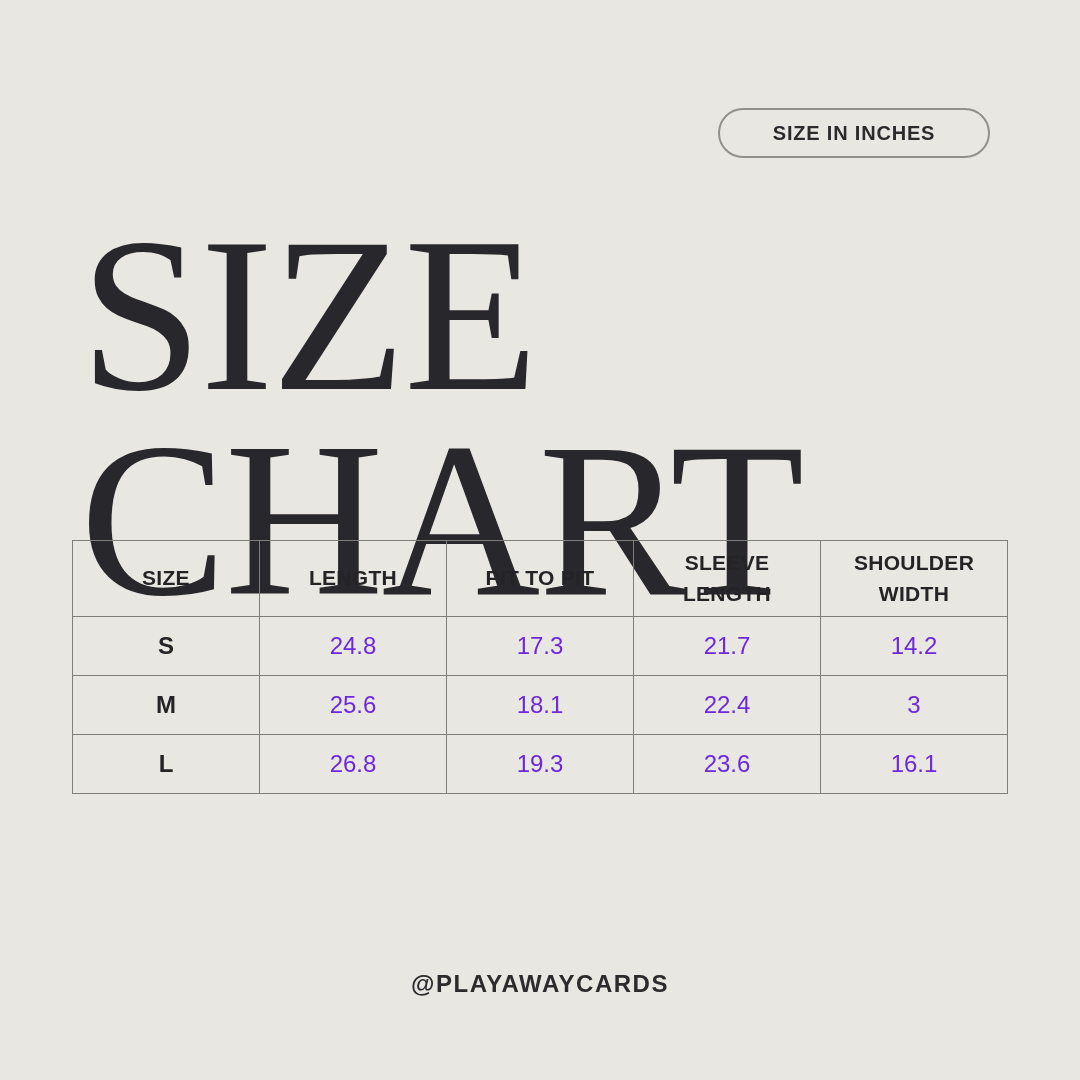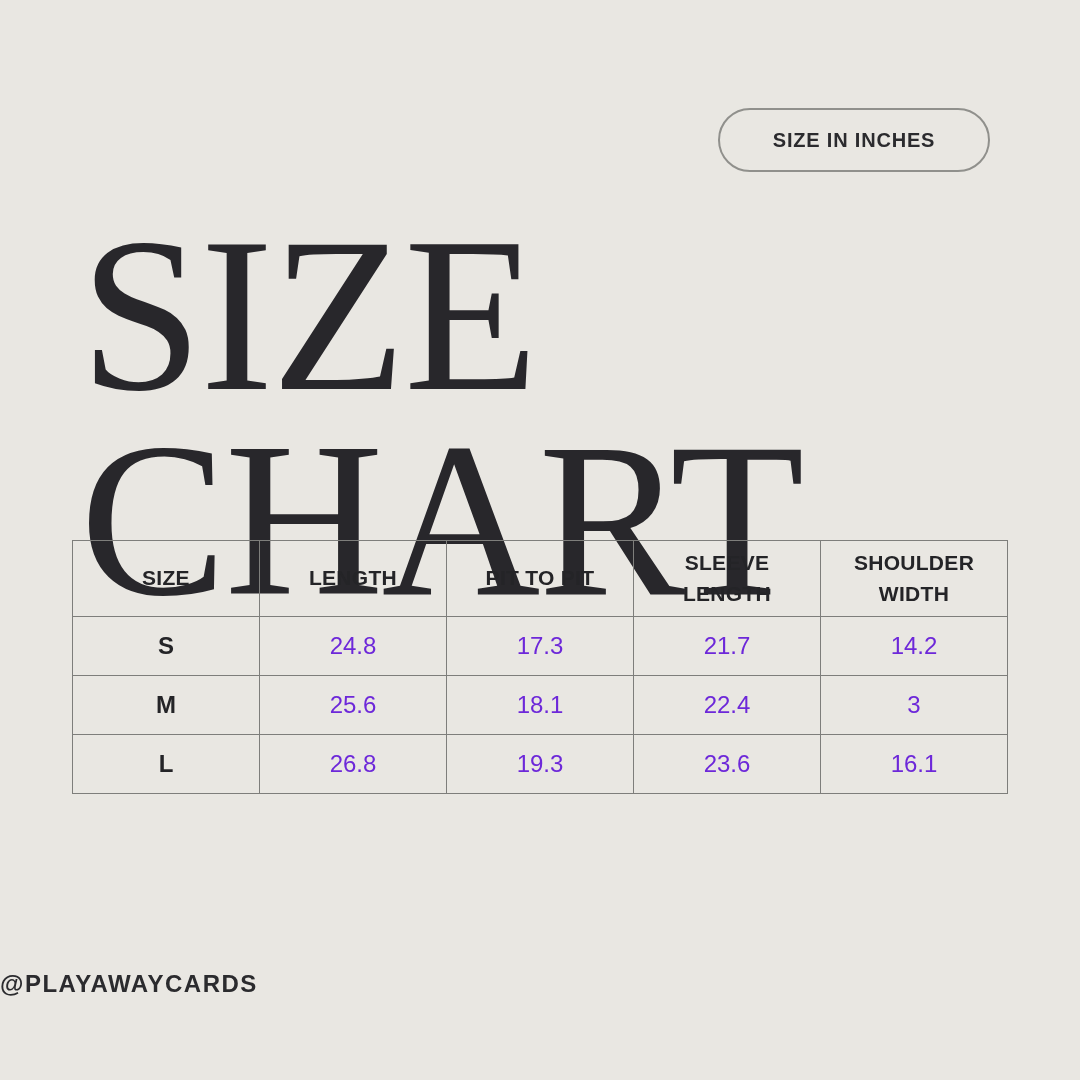--- a/index.html
+++ b/index.html
@@ -27,21 +27,21 @@
     white-space: nowrap;
   }
   .title .line { display: block; }
 
   
   .pill {
     position: absolute;
     left: 718px;
     top: 108px;
     width: 272px;
-    height: 64px;
+    height: 50px;
     border: 2px solid #90908c;
     border-radius: 34px;
     display: flex;
     align-items: center;
     justify-content: center;
     box-sizing: border-box;
   }
   .pill span {
     font-size: 20px;
     font-weight: 700;
@@ -83,21 +83,21 @@
     font-weight: 700;
     color: #242427;
   }
 
   
   .footer {
     position: absolute;
     left: 0;
     right: 0;
     top: 970px;
-    text-align: left;
+    text-align: center;
     font-size: 24px;
     font-weight: 700;
     letter-spacing: 1.5px;
     color: #2b2b2e;
   }
 </style>
 </head>
 <body>
 
 <div class="canvas">

